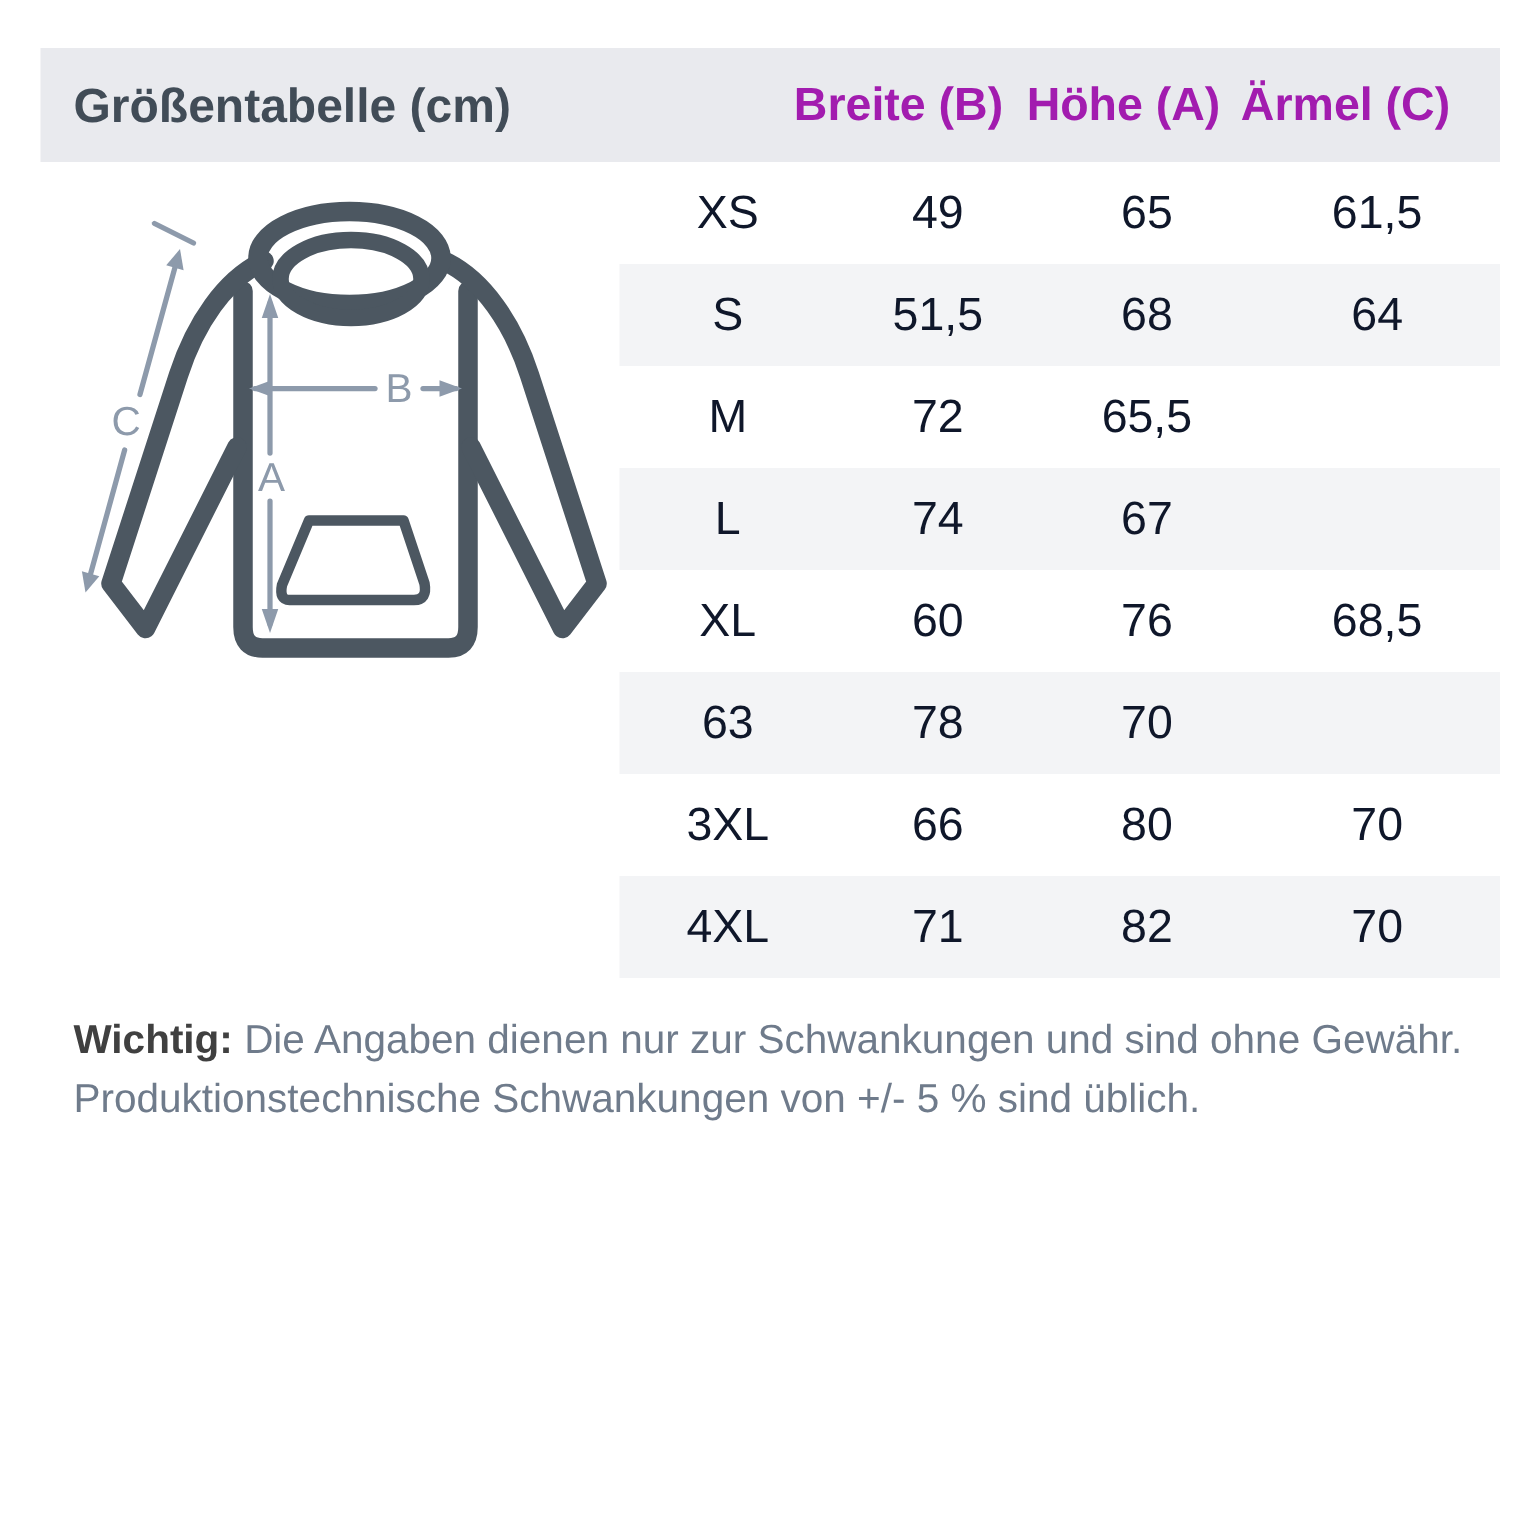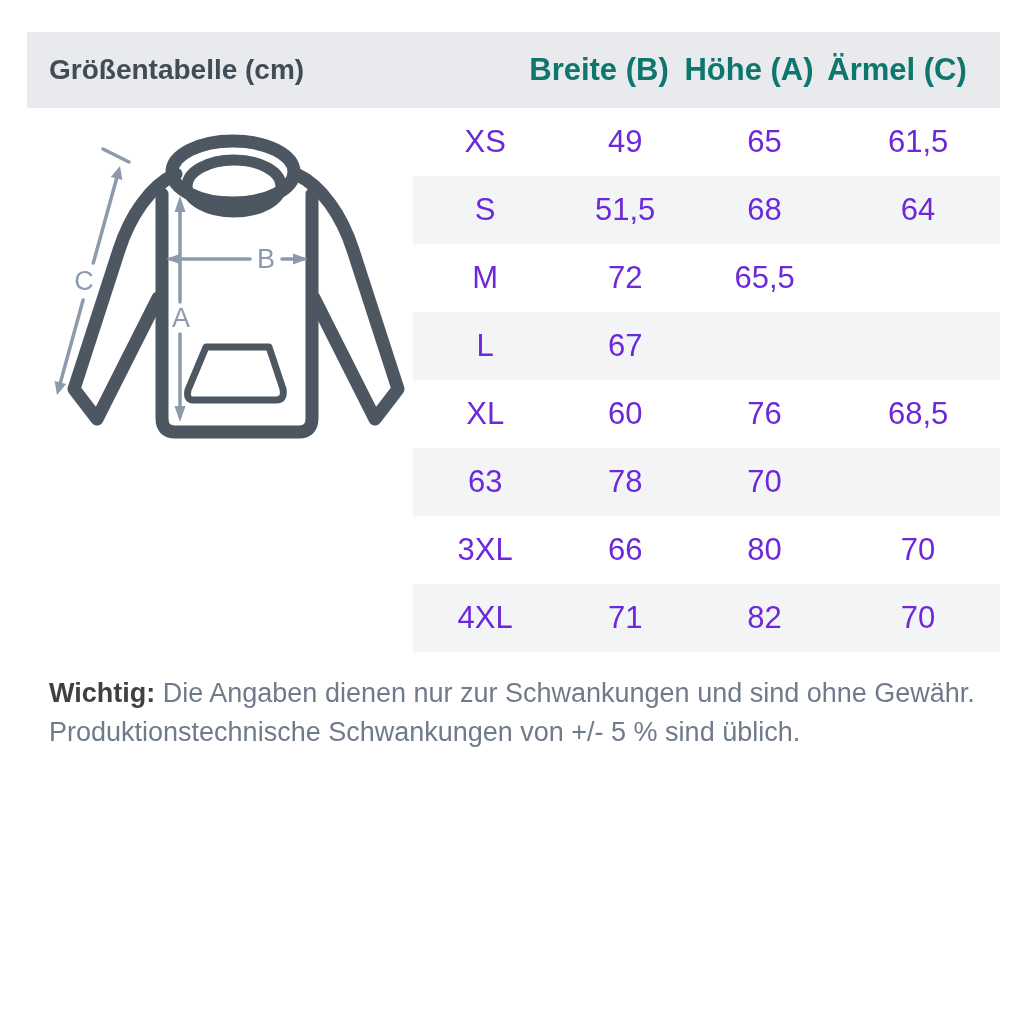--- a/index.html
+++ b/index.html
@@ -10,42 +10,42 @@
     color:#45505b;
   }
   .page{position:absolute;inset:0;}
   
   .header-bar{
     position:absolute;left:27px;top:32px;width:973px;height:76px;
     background:#e9eaee;
   }
   .title{
     position:absolute;left:22px;top:0;height:64px;line-height:76px;
-    font-size:28px;font-weight:bold;color:#414c57;white-space:nowrap;
+    font-size:32px;font-weight:bold;color:#414c57;white-space:nowrap;
   }
   .col-head{
     position:absolute;top:0;height:76px;line-height:76px;
-    font-size:31px;font-weight:bold;color:#0f766e;white-space:nowrap;
+    font-size:31px;font-weight:bold;color:#a21caf;white-space:nowrap;
     transform:translateX(-50%);
   }
   .col-head.pos-b{left:572px;}
   .col-head.pos-a{left:722px;}
   .col-head.pos-c{left:870px;}
   
   .size-table{
     position:absolute;left:413px;top:108px;width:587px;
   }
   .row{
     height:68px;display:grid;
     grid-template-columns:24.6% 23.1% 24.4% 27.9%;
     align-items:center;
   }
   .row.striped{background:#f3f4f6;}
   .cell{
-    text-align:center;font-size:31px;color:#6d28d9;white-space:nowrap;
+    text-align:center;font-size:31px;color:#0f172a;white-space:nowrap;
   }
   
   .hoodie-wrap{position:absolute;left:40px;top:128px;width:372px;height:330px;}
   .hoodie-wrap svg{display:block;width:100%;height:100%;}
   
   .footer{
     position:absolute;left:49px;top:674px;width:950px;
     font-size:27px;line-height:39px;color:#6f7b8b;
   }
   .footer .bold{font-weight:bold;color:#404040;}
@@ -125,20 +125,21 @@
       <div class="cell">68</div>
       <div class="cell">64</div>
     </div>
     <div class="row">
       <div class="cell">M</div>
       <div class="cell">72</div>
       <div class="cell">65,5</div>
     </div>
     <div class="row striped">
       <div class="cell">L</div>
+      <div class="cell">74</div>
       <div class="cell">67</div>
     </div>
     <div class="row">
       <div class="cell">XL</div>
       <div class="cell">60</div>
       <div class="cell">76</div>
       <div class="cell">68,5</div>
     </div>
     <div class="row striped">
       <div class="cell">63</div>

